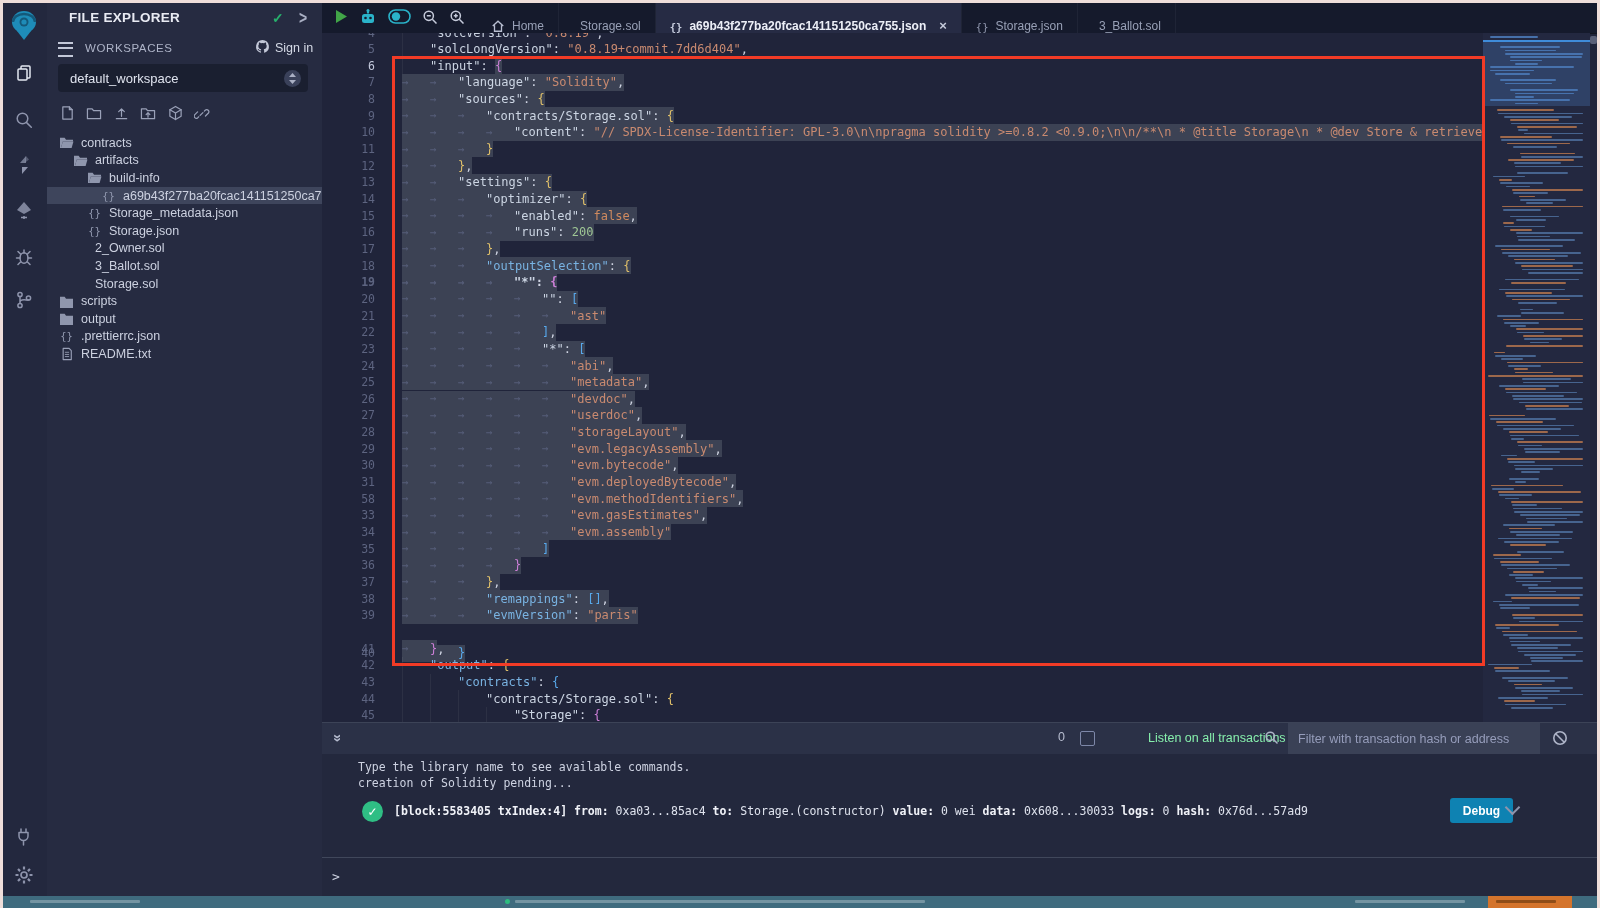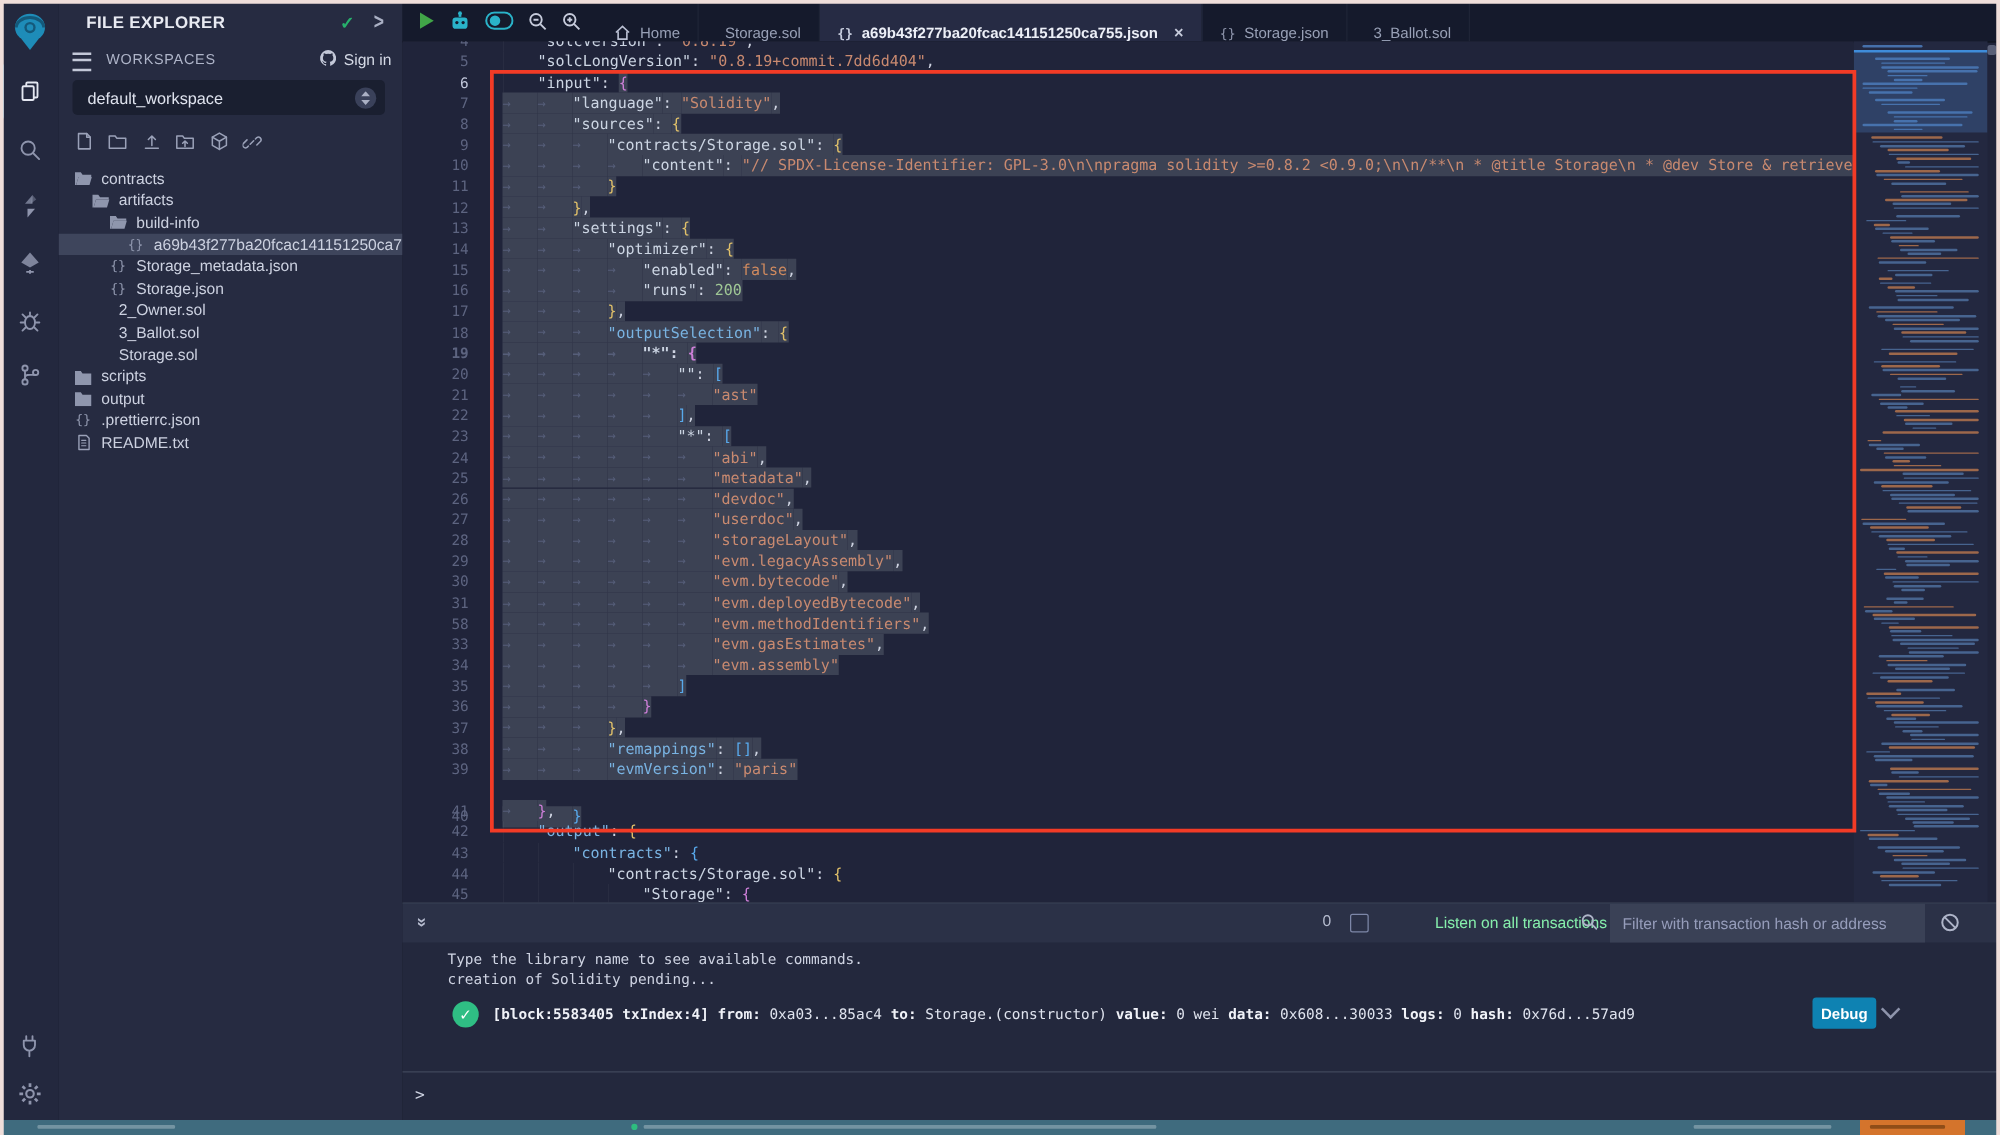--- a/index.html
+++ b/index.html
@@ -81,21 +81,21 @@
   #term-filter{position:absolute;left:966px;top:0px;width:252px;height:31px;background:#3a4156;border:0;outline:0;
     color:#c9cedd;font-size:12.5px;padding:0 10px;box-sizing:border-box;font-family:"Liberation Sans",sans-serif;}
   #term-filter::placeholder{color:#969dbb;}
   #term-block{position:absolute;left:1230px;top:7px;color:#aeb4c8;}
   .term-line{position:absolute;left:36px;font-family:"DejaVu Sans Mono",monospace;font-size:11.5px;color:#ced3e2;}
   #tx-row{position:absolute;left:0;top:74px;width:1278px;height:34px;}
   #tx-check{position:absolute;left:40px;top:4px;width:21px;height:21px;border-radius:50%;background:#2fbe84;color:#fff;
     font-size:12px;display:flex;align-items:center;justify-content:center;}
   #tx-text{position:absolute;left:72px;top:7px;font-family:"DejaVu Sans Mono",monospace;font-size:11.5px;color:#dfe3ee;white-space:pre;}
   #tx-text b{font-weight:bold;color:#f0f2f8;}
-  #debug-btn{position:absolute;left:1128px;top:1px;width:51px;height:25px;background:#0e82b2;color:#fff;border:0;border-radius:3px;
+  #debug-btn{position:absolute;left:1128px;top:1px;width:63px;height:25px;background:#0e82b2;color:#fff;border:0;border-radius:3px;
     font-size:12px;font-weight:bold;font-family:"Liberation Sans",sans-serif;}
   #tx-chev{position:absolute;left:1185px;top:5px;width:9px;height:9px;border-right:2px solid #8e94ac;border-bottom:2px solid #8e94ac;transform:rotate(45deg);}
   #term-divider{position:absolute;left:0;top:134px;width:1278px;height:1px;background:rgba(170,180,200,0.22);}
   #prompt{position:absolute;left:10px;top:146px;font-family:"DejaVu Sans Mono",monospace;font-size:13px;color:#ced3e2;}
 
   
   #statusbar{position:absolute;left:0;top:896px;width:1600px;height:12px;background:#3f6b7e;z-index:50;}
   .sb-frag{position:absolute;top:4px;height:3px;background:rgba(255,255,255,0.28);border-radius:1px;}
   #sb-orange{position:absolute;left:1488px;top:0;width:84px;height:12px;background:#d4742c;}
   #sb-orange .sb-frag{background:rgba(60,30,0,0.45);left:8px;width:60px;}

